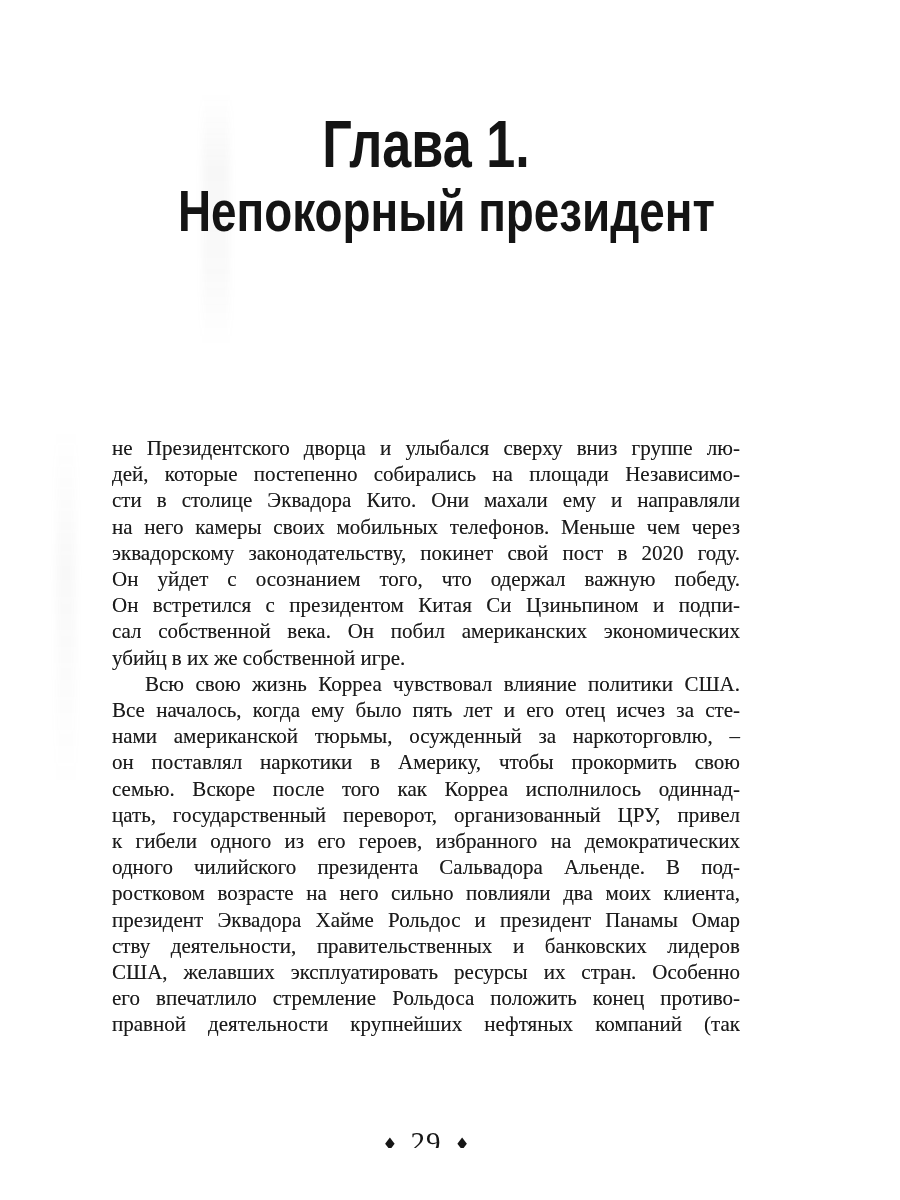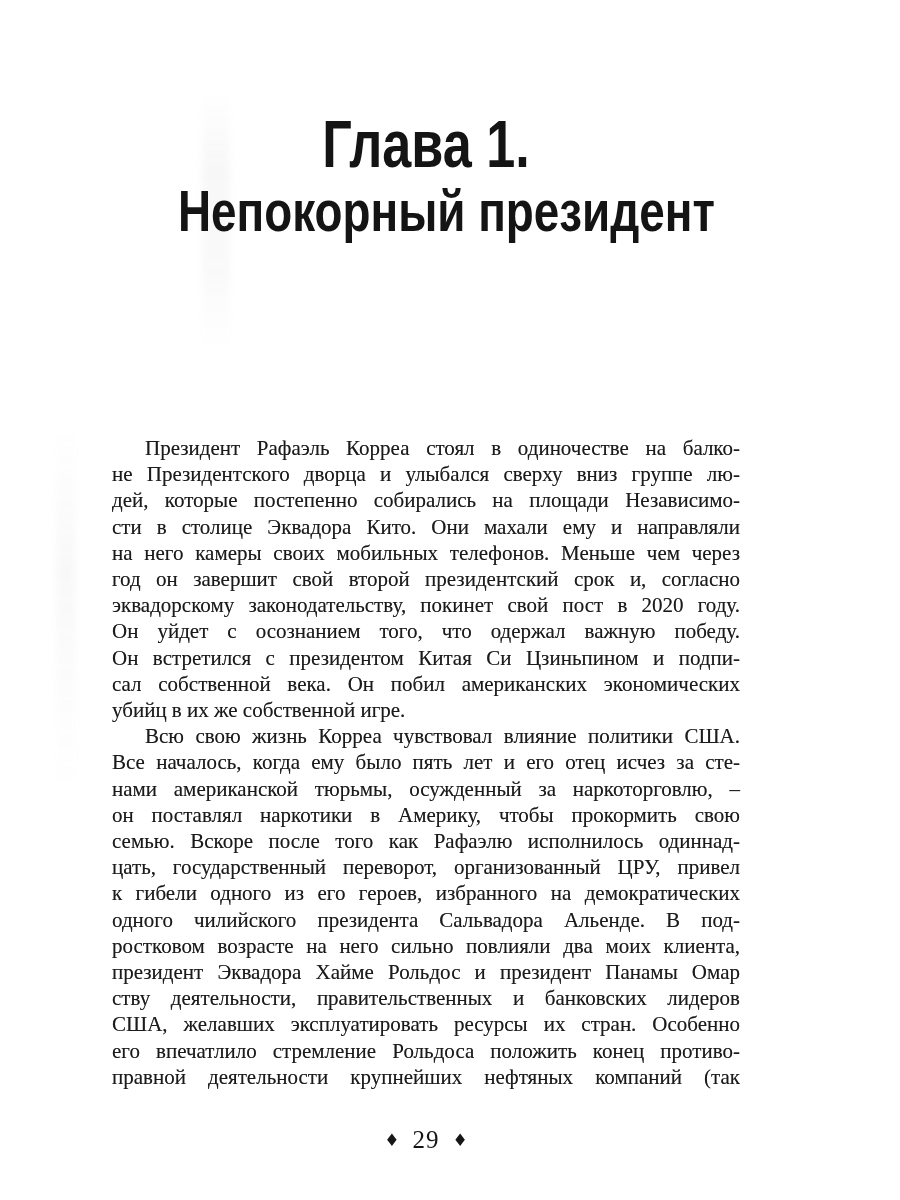--- a/index.html
+++ b/index.html
@@ -57,21 +57,21 @@
   .line.indent { text-indent: 33px; }
   .line.para-end { text-align-last: left; }
   .page-footer {
     position: absolute;
     left: 112px; top: 1126px; width: 628px;
     text-align: center;
     color: #161616;
     white-space: nowrap;
   }
   .page-footer .page-num {
-    font-size: 25px;
+    font-size: 29px;
     font-family: "Liberation Serif", serif;
     letter-spacing: 1px;
   }
   .page-footer .diamond {
     font-size: 17px;
     font-family: "DejaVu Sans", sans-serif;
     vertical-align: 2px;
     margin: 0 13px;
   }
 </style>
@@ -83,36 +83,34 @@
   <div class="scan-streak-a"></div>
   <div class="scan-streak-b"></div>
 
   <div class="chapter-heading">
     <div class="heading-line1">Глава 1.</div>
     <div class="heading-line2">Непокорный президент</div>
   </div>
 
   <div class="body-text" id="body-text">
 
-  <div class="line indent">Президент Рафаэль Корреа стоял в одиночестве на балко-</div>
       <div class="line">не Президентского дворца и улыбался сверху вниз группе лю-</div>
       <div class="line">дей, которые постепенно собирались на площади Независимо-</div>
       <div class="line">сти в столице Эквадора Кито. Они махали ему и направляли</div>
       <div class="line">на него камеры своих мобильных телефонов. Меньше чем через</div>
-      <div class="line">год он завершит свой второй президентский срок и, согласно</div>
       <div class="line">эквадорскому законодательству, покинет свой пост в 2020 году.</div>
       <div class="line">Он уйдет с осознанием того, что одержал важную победу.</div>
       <div class="line">Он встретился с президентом Китая Си Цзиньпином и подпи-</div>
       <div class="line">сал собственной века. Он побил американских экономических</div>
       <div class="line para-end">убийц в их же собственной игре.</div>
       <div class="line indent">Всю свою жизнь Корреа чувствовал влияние политики США.</div>
       <div class="line">Все началось, когда ему было пять лет и его отец исчез за сте-</div>
       <div class="line">нами американской тюрьмы, осужденный за наркоторговлю, –</div>
       <div class="line">он поставлял наркотики в Америку, чтобы прокормить свою</div>
-      <div class="line">семью. Вскоре после того как Рафаэлю исполнилось одиннад-</div>
+      <div class="line">семью. Вскоре после того как Корреа исполнилось одиннад-</div>
       <div class="line">цать, государственный переворот, организованный ЦРУ, привел</div>
       <div class="line">к гибели одного из его героев, избранного на демократических</div>
       <div class="line">одного чилийского президента Сальвадора Альенде. В под-</div>
       <div class="line">ростковом возрасте на него сильно повлияли два моих клиента,</div>
       <div class="line">президент Эквадора Хайме Рольдос и президент Панамы Омар</div>
       <div class="line">ству деятельности, правительственных и банковских лидеров</div>
       <div class="line">США, желавших эксплуатировать ресурсы их стран. Особенно</div>
       <div class="line">его впечатлило стремление Рольдоса положить конец противо-</div>
       <div class="line">правной деятельности крупнейших нефтяных компаний (так</div>
     </div>

